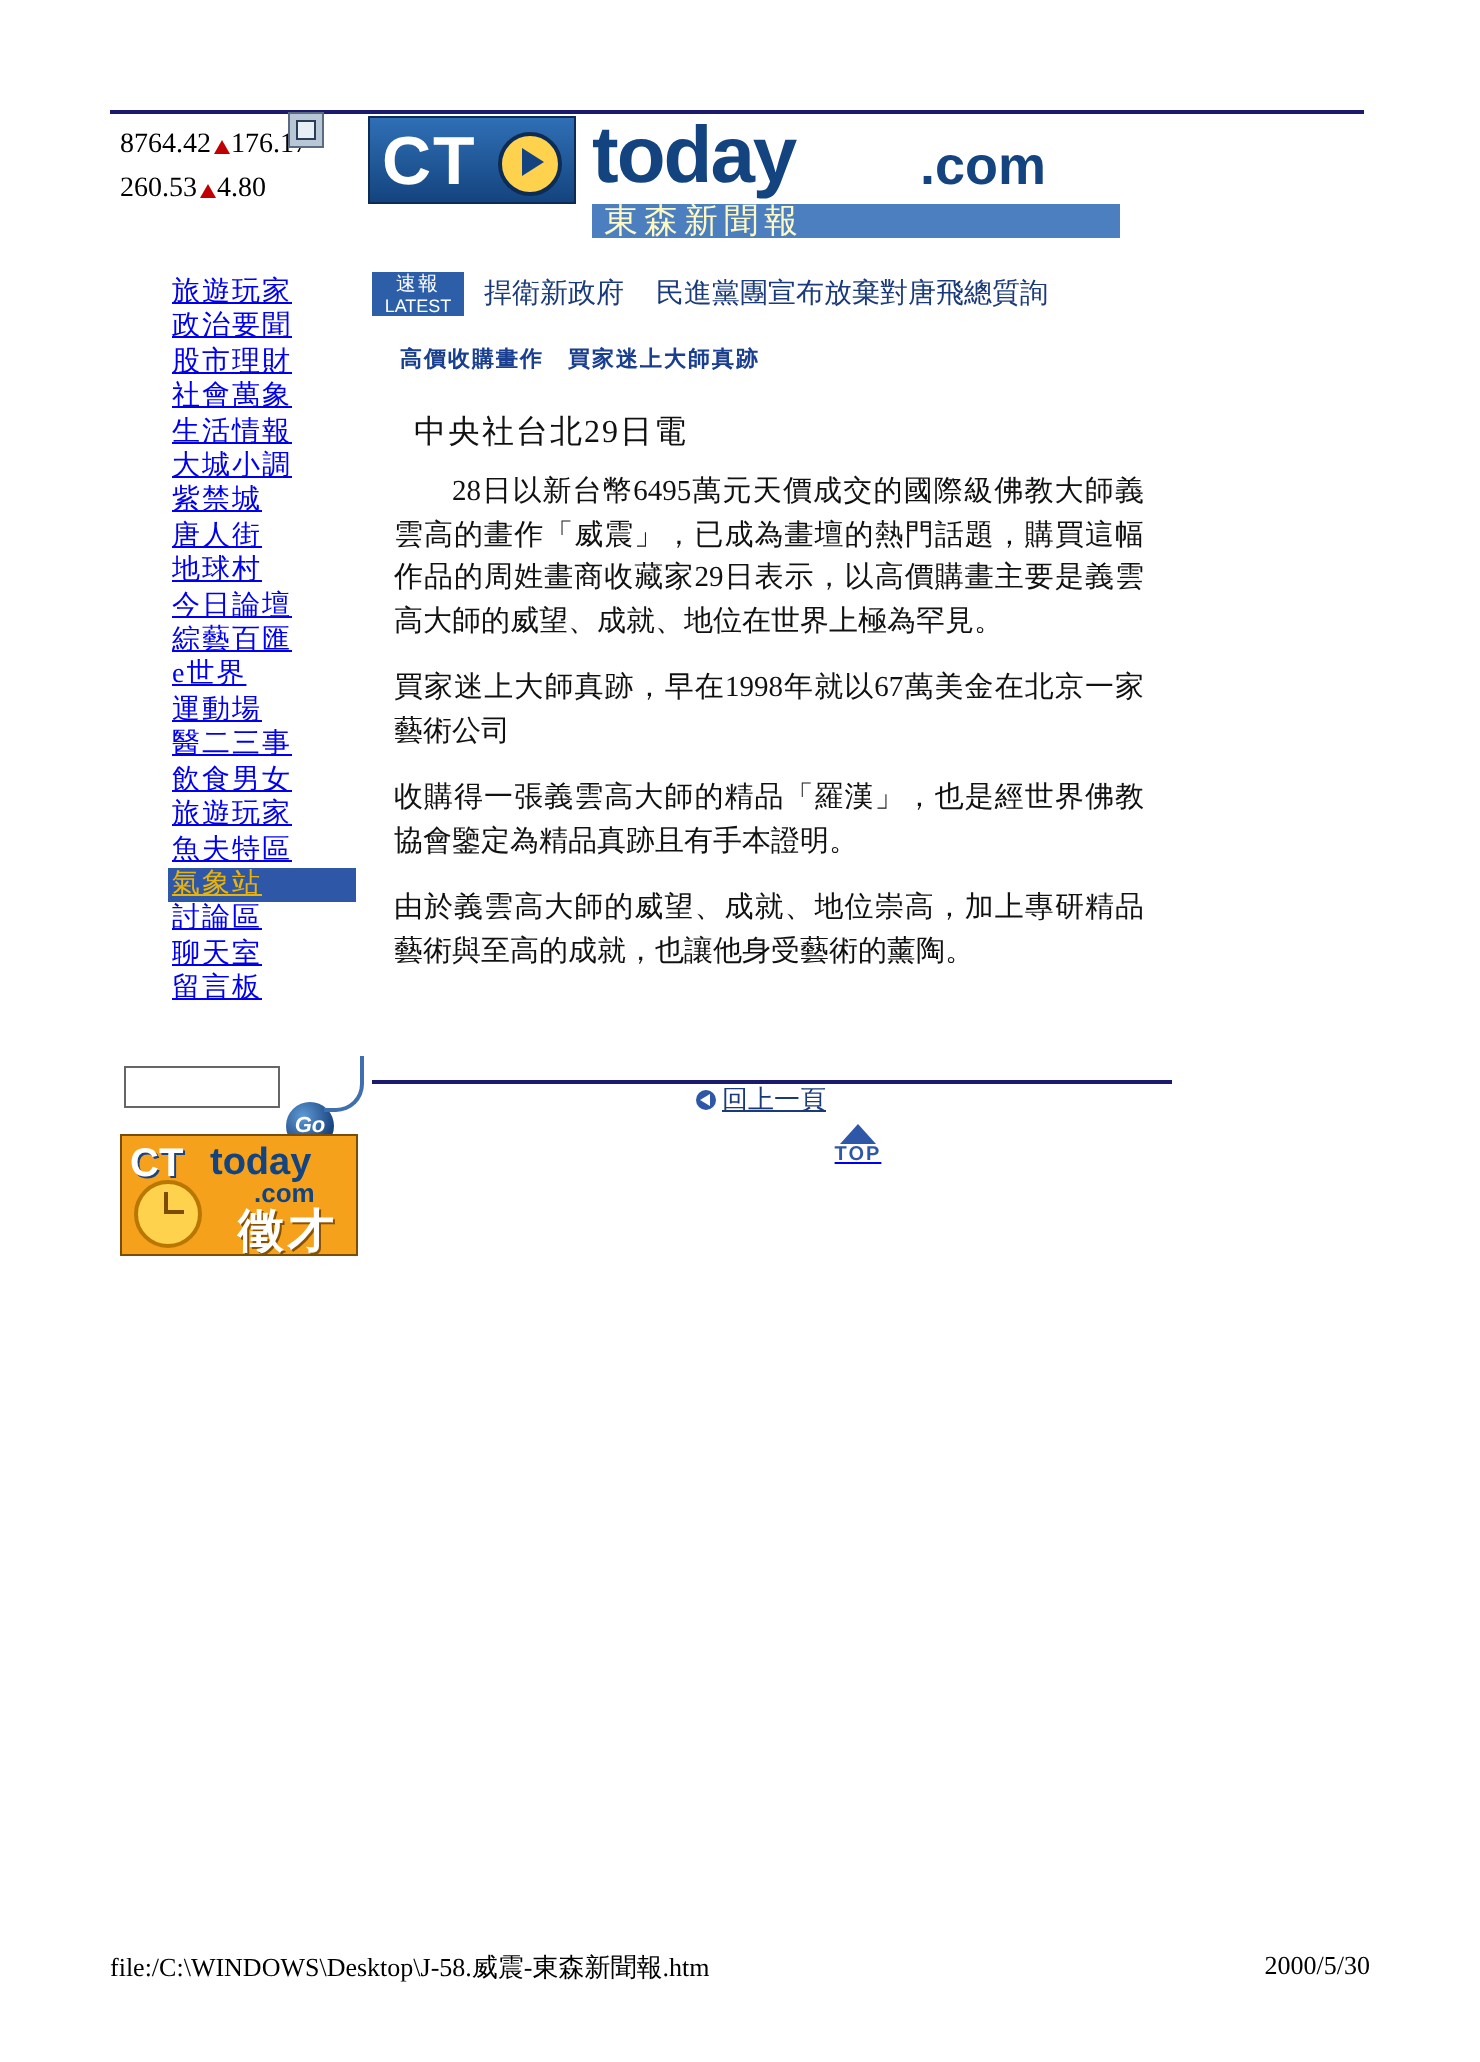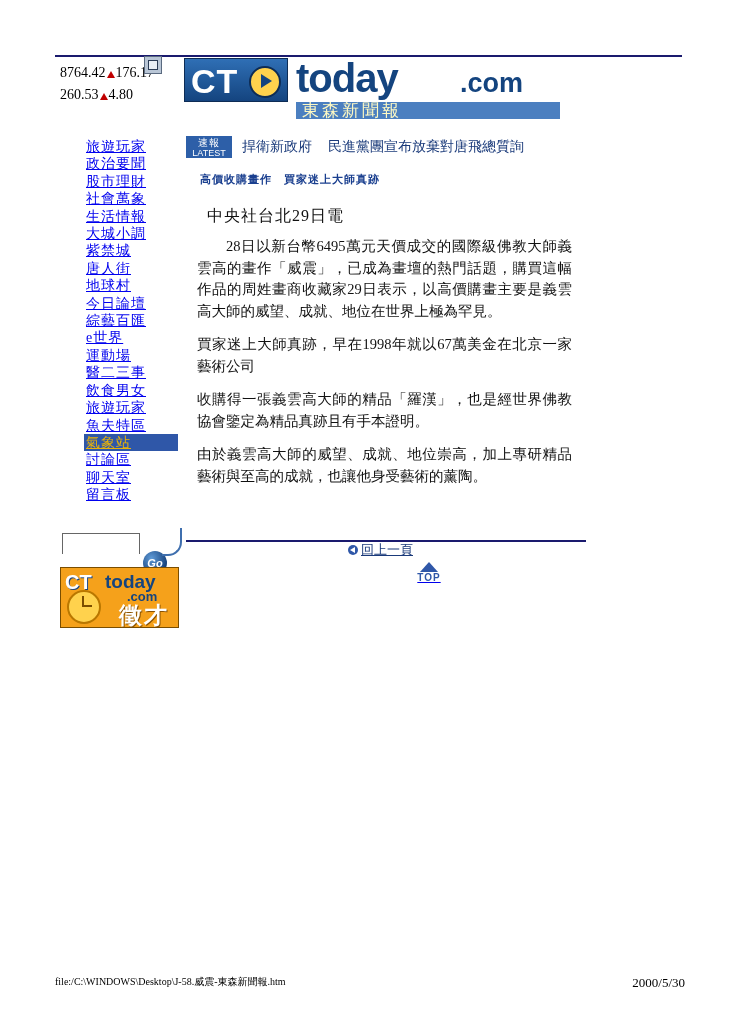--- a/index.html
+++ b/index.html
@@ -407,21 +407,21 @@
     font-weight: bold;
     color: #2f57a8;
     letter-spacing: 1px;
   }
 
   
   .footer-path {
     position: absolute;
     left: 55px;
     top: 975px;
-    font-size: 10px;
+    font-size: 13px;
     color: #000;
     white-space: nowrap;
     text-align: right;
   }
   .footer-date {
     position: absolute;
     right: 55px;
     top: 975px;
     font-size: 13px;
     color: #000;

